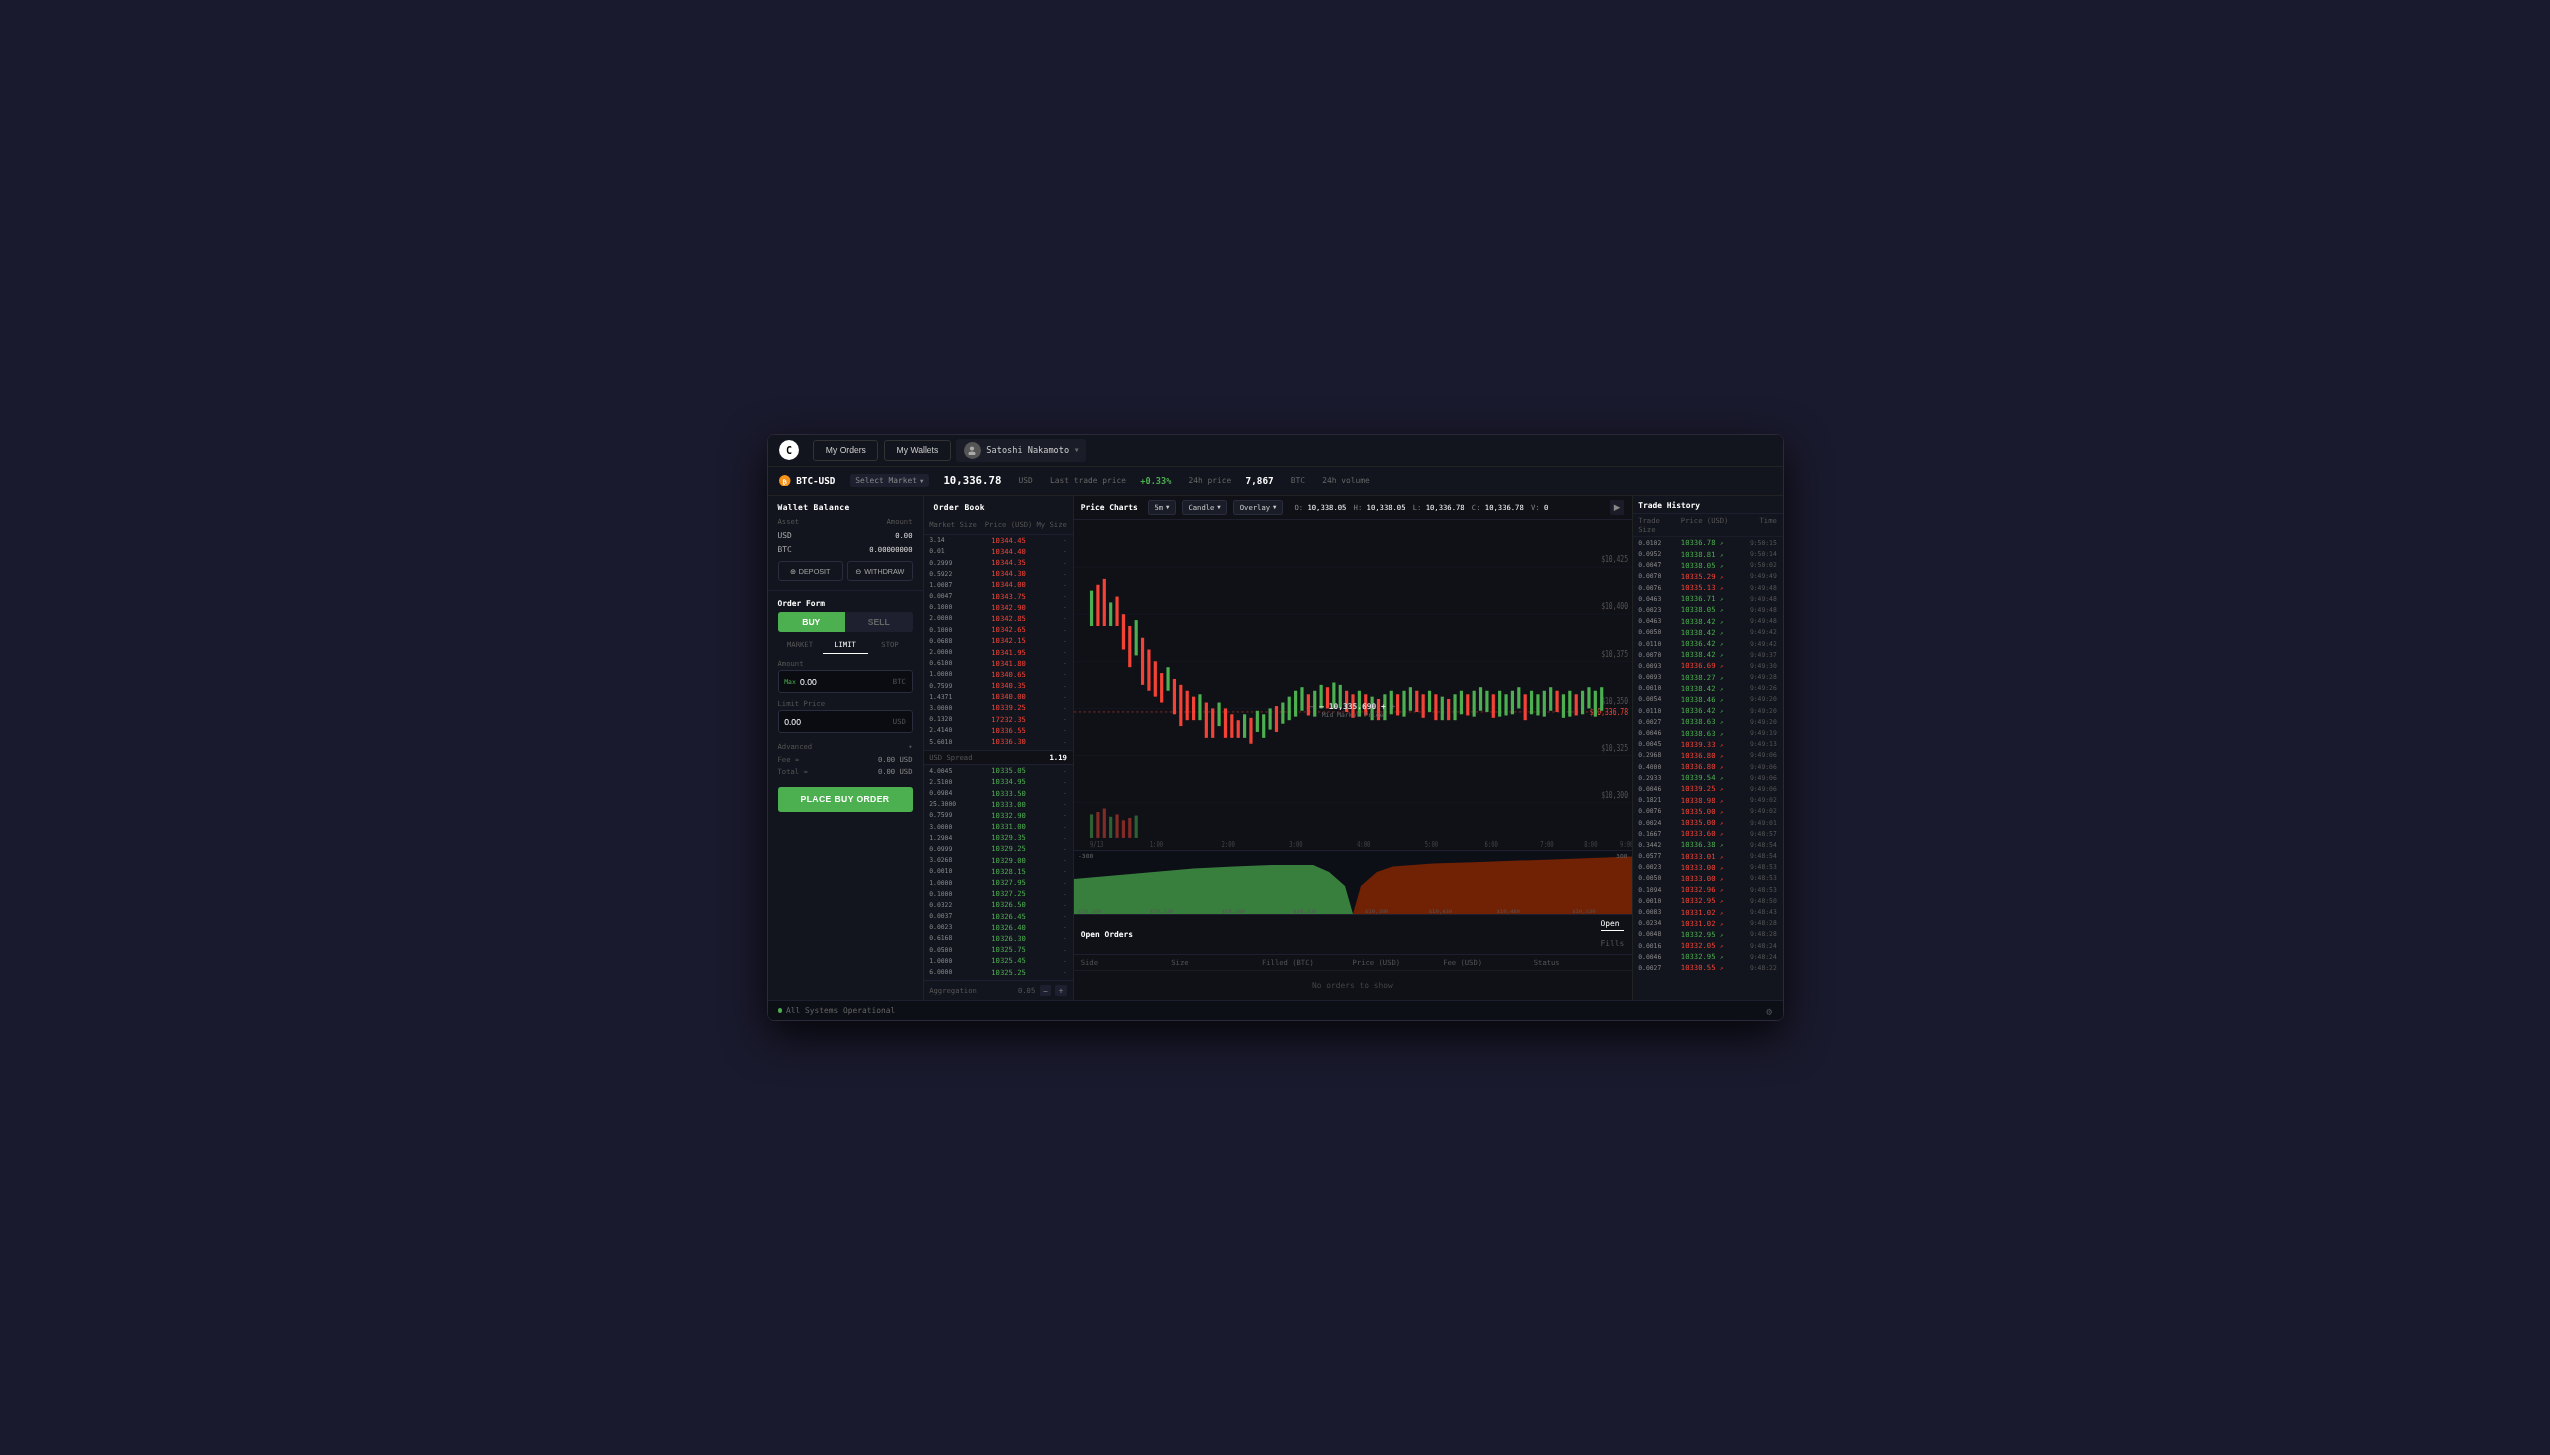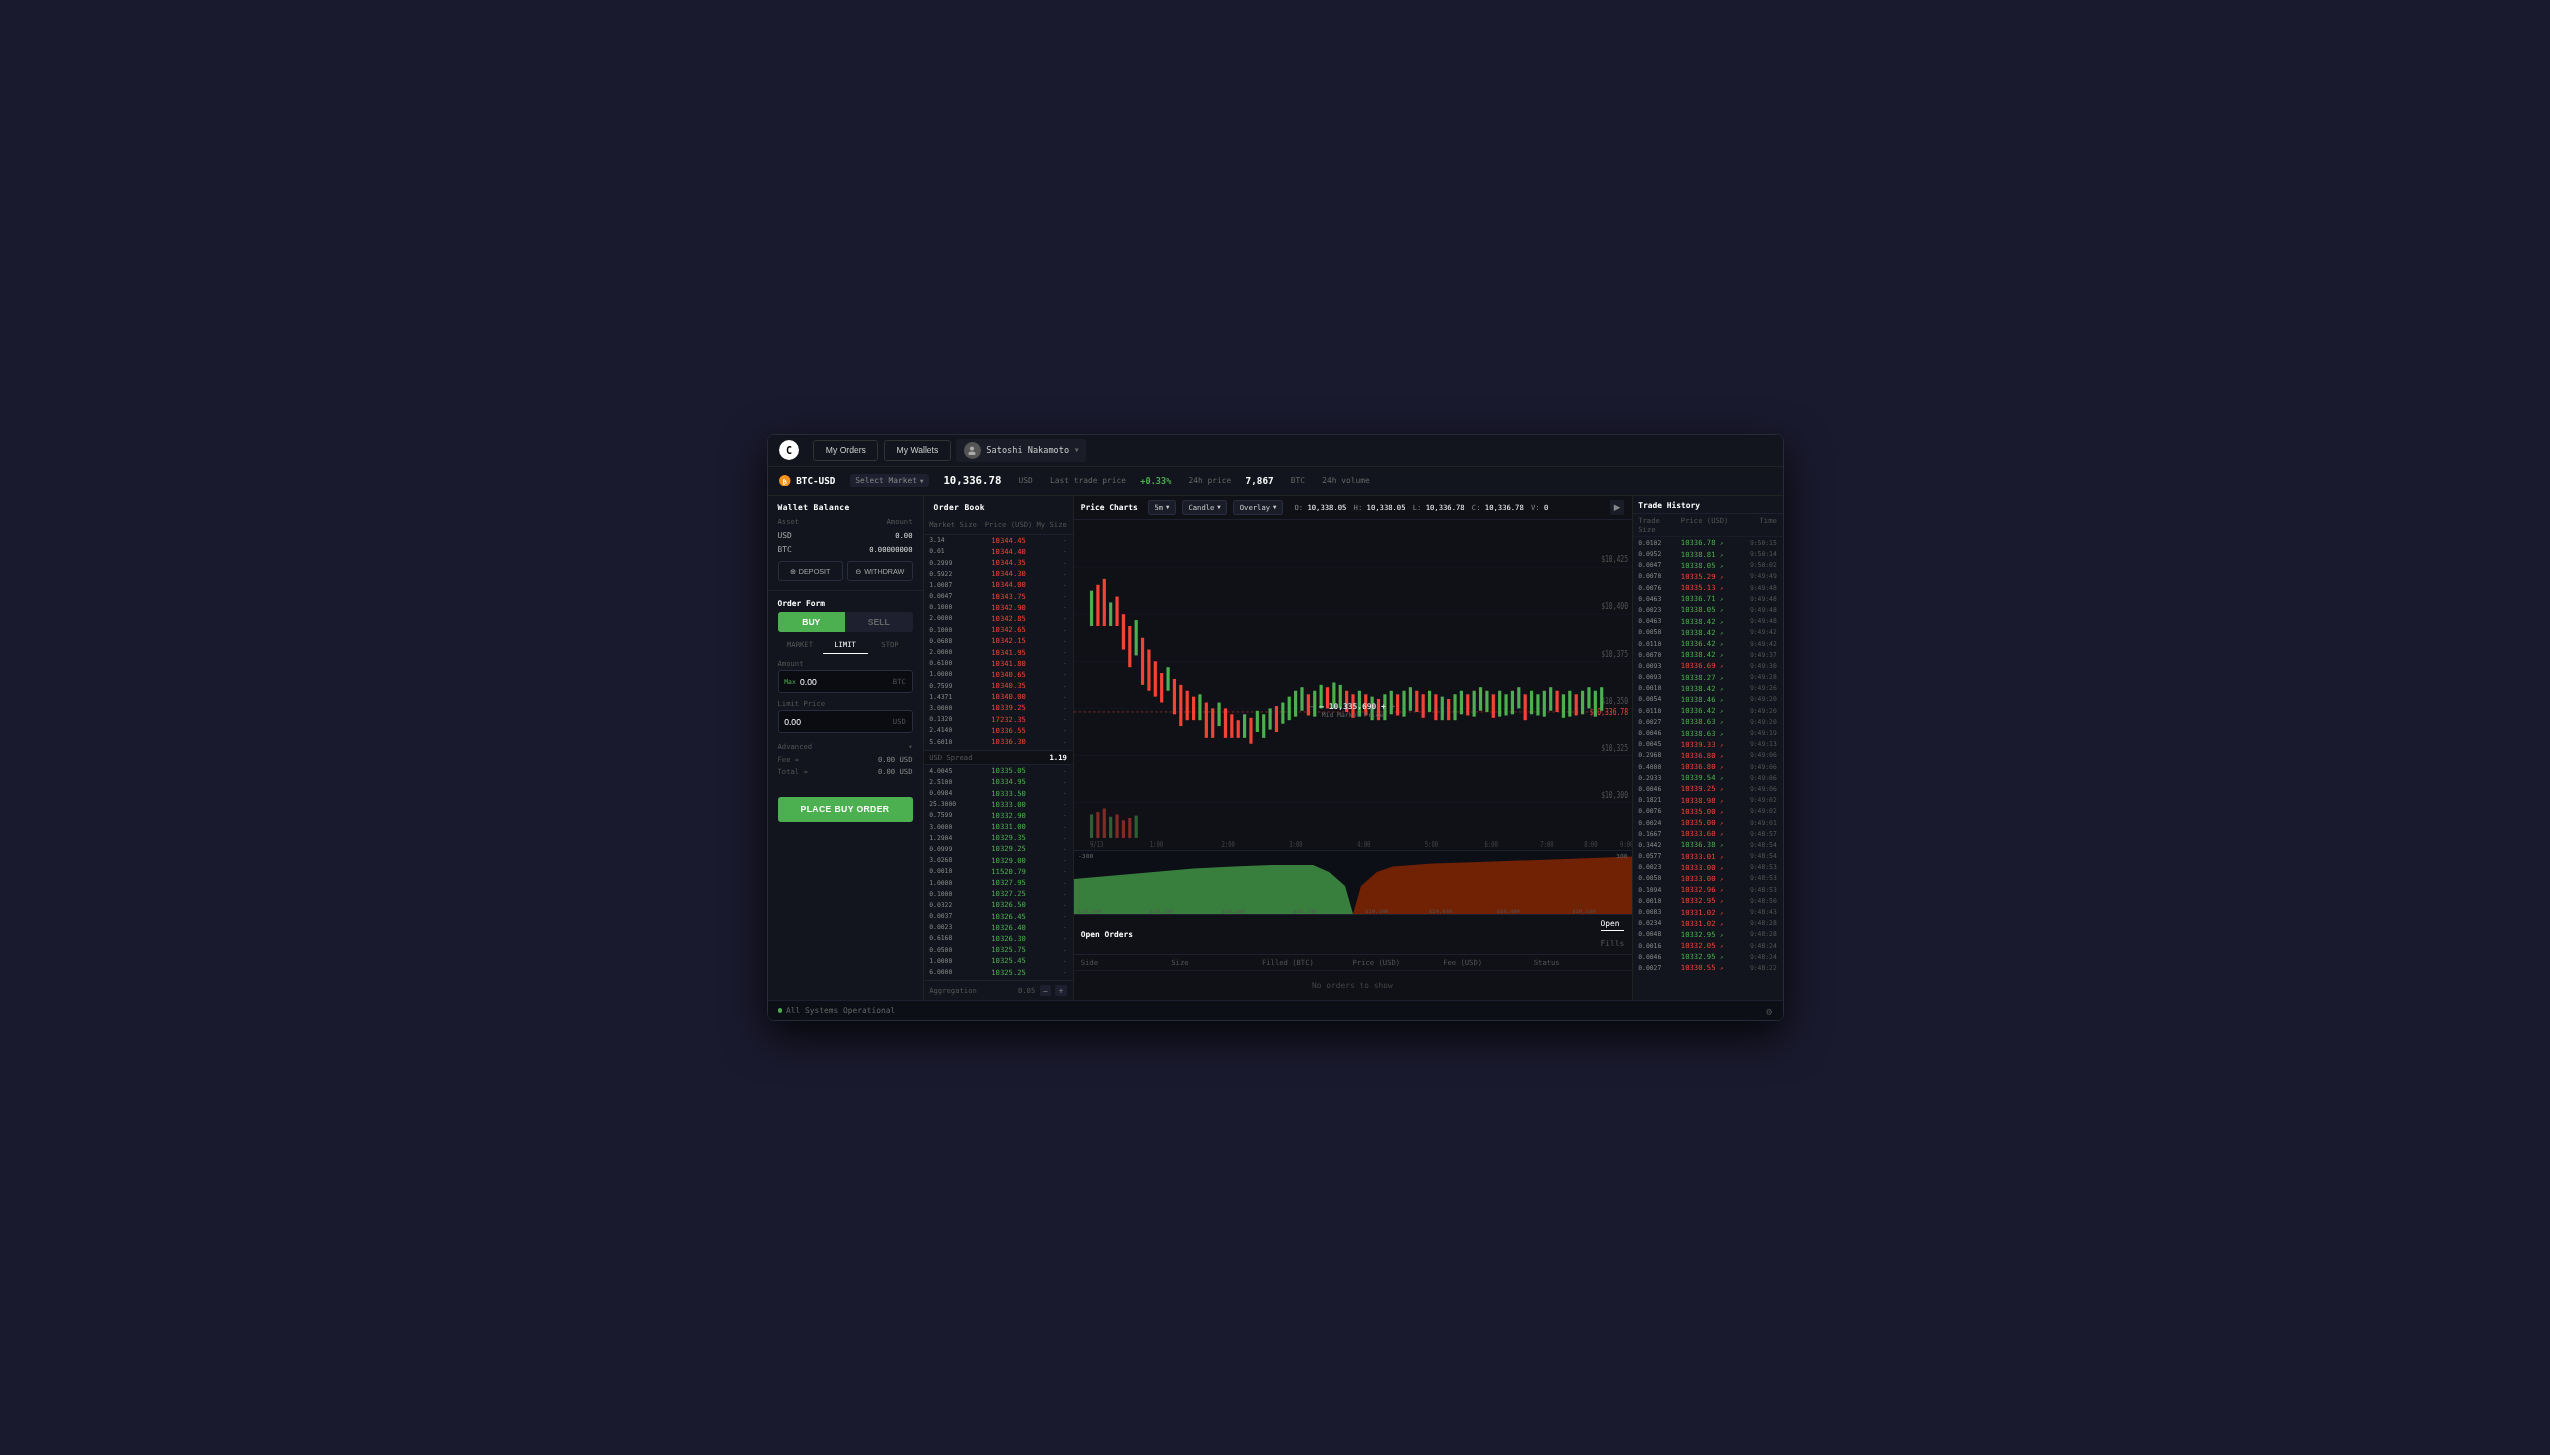--- a/index.html
+++ b/index.html
@@ -198,21 +198,21 @@
     .form-row span:last-child { color: #888; }
     .advanced-toggle {
       font-size: 7.2px; color: #555; cursor: pointer;
       padding: 2.9px 0; display: flex; justify-content: space-between; align-items: center;
     }
     .place-order-btn {
       width: 100%; padding: 7.2px;
       background: #4caf50; color: #fff;
       border: none; border-radius: 2.9px;
       font-size: 8.6px; font-weight: 700;
-      cursor: pointer; margin-top: 20px;
+      cursor: pointer; margin-top: 10px;
       letter-spacing: 0.4px;
     }
     
     .order-book {
       width: 150px;
       background: #13151e;
       border-right: 0.7px solid #222;
       display: flex;
       flex-direction: column;
       flex-shrink: 0;
@@ -660,21 +660,21 @@
     <span class="ob-price-bid">10329.25</span>
     <span class="ob-my-size">-</span>
   </div>
           <div class="ob-row">
     <span class="ob-size">3.0268</span>
     <span class="ob-price-bid">10329.00</span>
     <span class="ob-my-size">-</span>
   </div>
           <div class="ob-row">
     <span class="ob-size">0.0010</span>
-    <span class="ob-price-bid">11520.79</span>
+    <span class="ob-price-bid">10328.15</span>
     <span class="ob-my-size">-</span>
   </div>
           <div class="ob-row">
     <span class="ob-size">1.0000</span>
     <span class="ob-price-bid">10327.95</span>
     <span class="ob-my-size">-</span>
   </div>
           <div class="ob-row">
     <span class="ob-size">0.1000</span>
     <span class="ob-price-bid">10327.25</span>

